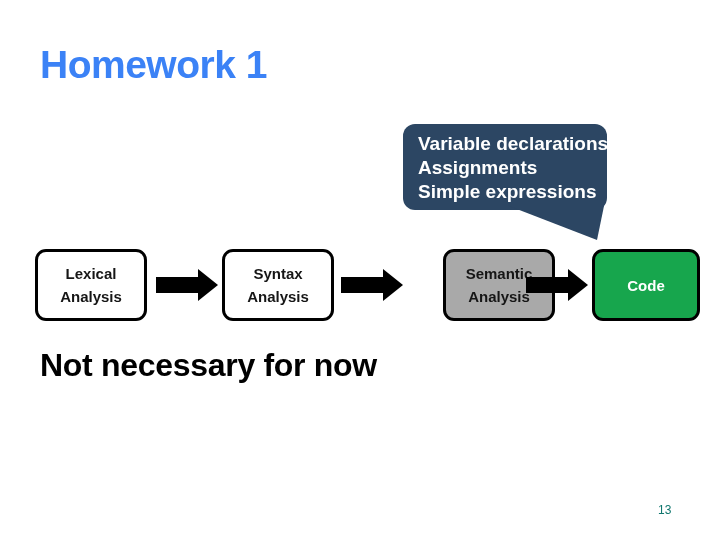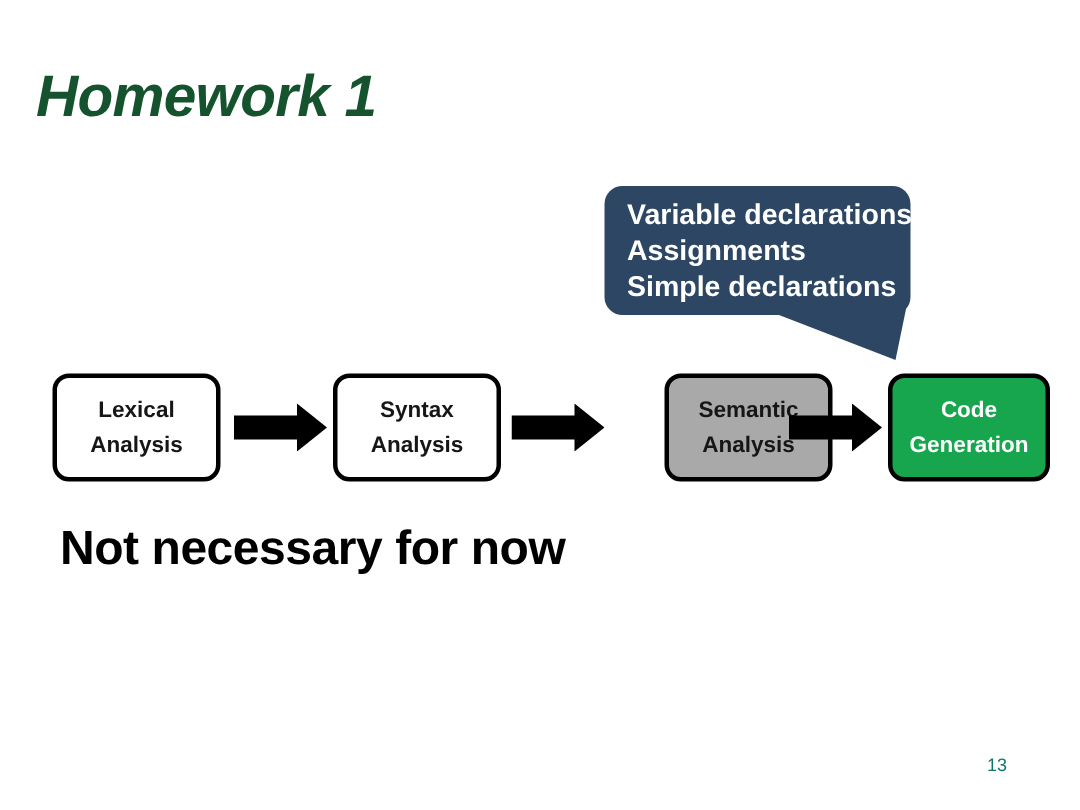--- a/index.html
+++ b/index.html
@@ -10,29 +10,28 @@
   }
   .slide {
     position: relative;
     width: 720px;
     height: 540px;
     background: #ffffff;
     overflow: hidden;
   }
   .slide-title {
     position: absolute;
-    left: 24px;
+    left: 40px;
     top: 44px;
     font-size: 39px;
     font-weight: bold;
-    color: #14532d;
+    color: #3b82f6;
     letter-spacing: -0.5px;
     line-height: 1.1;
     white-space: nowrap;
-    font-style: italic;
   }
   .callout {
     position: absolute;
     left: 403px;
     top: 124px;
     width: 204px;
     height: 86px;
     border-radius: 12px;
     box-sizing: border-box;
     padding: 8px 0 0 15px;
@@ -100,21 +99,21 @@
 </head>
 <body>
 
 <div class="slide" style="background: rgb(255, 255, 255);">
 
   <div class="slide-title">Homework 1</div>
 
   <div class="callout" style="background: rgb(44, 70, 99); color: rgb(255, 255, 255);">
     <div>Variable declarations</div>
     <div>Assignments</div>
-    <div>Simple declarations</div>
+    <div>Simple expressions</div>
   </div>
   <svg class="callout-tail" viewBox="0 0 210 36">
     <polygon points="106,0 201,0 194,34" fill="#2C4663"></polygon>
   </svg>
 
   <div class="stage s0" style="background: rgb(255, 255, 255); color: rgb(22, 22, 22); border-color: rgb(0, 0, 0);">
     <div>Lexical</div>
     <div>Analysis</div>
   </div>
 
@@ -135,20 +134,19 @@
     <div>Semantic</div>
     <div>Analysis</div>
   </div>
 
   <svg class="flow-arrow a2" viewBox="0 0 62 32">
     <polygon points="0,8 42,8 42,0 62,16 42,32 42,24 0,24" fill="#000000"></polygon>
   </svg>
 
   <div class="stage s3" style="background: rgb(23, 166, 77); color: rgb(255, 255, 255); border-color: rgb(0, 0, 0);">
     <div>Code</div>
-    <div>Generation</div>
   </div>
 
   <div class="slide-note">Not necessary for now</div>
 
   <div class="page-number">13</div>
 
 </div>
 
 </body></html>

